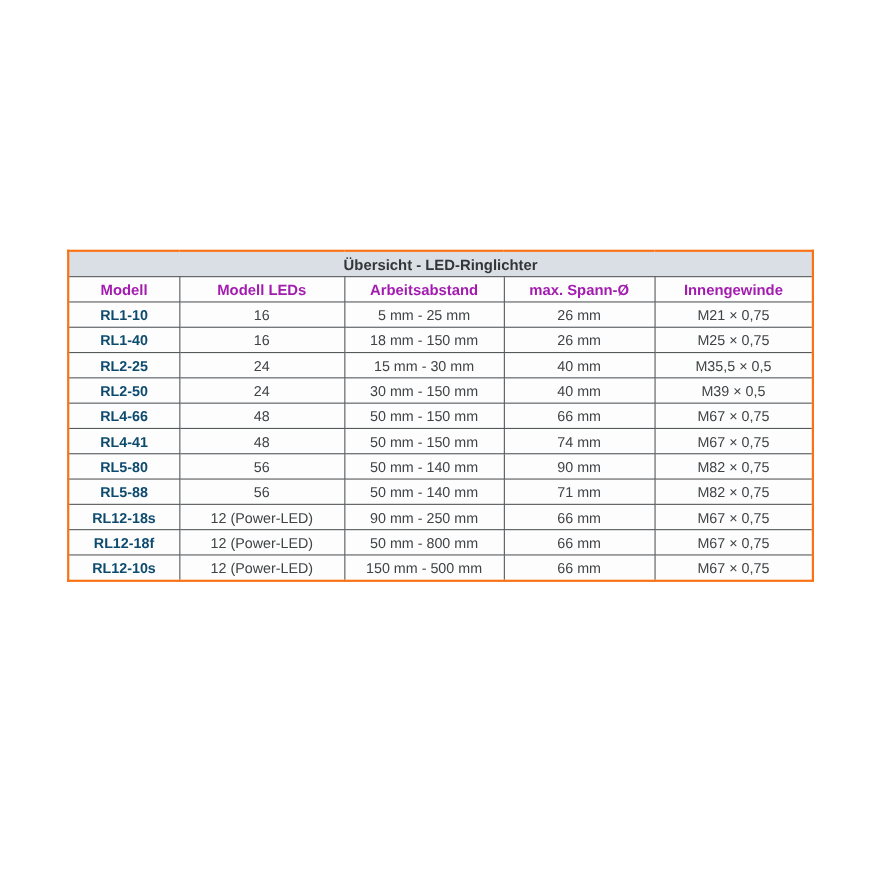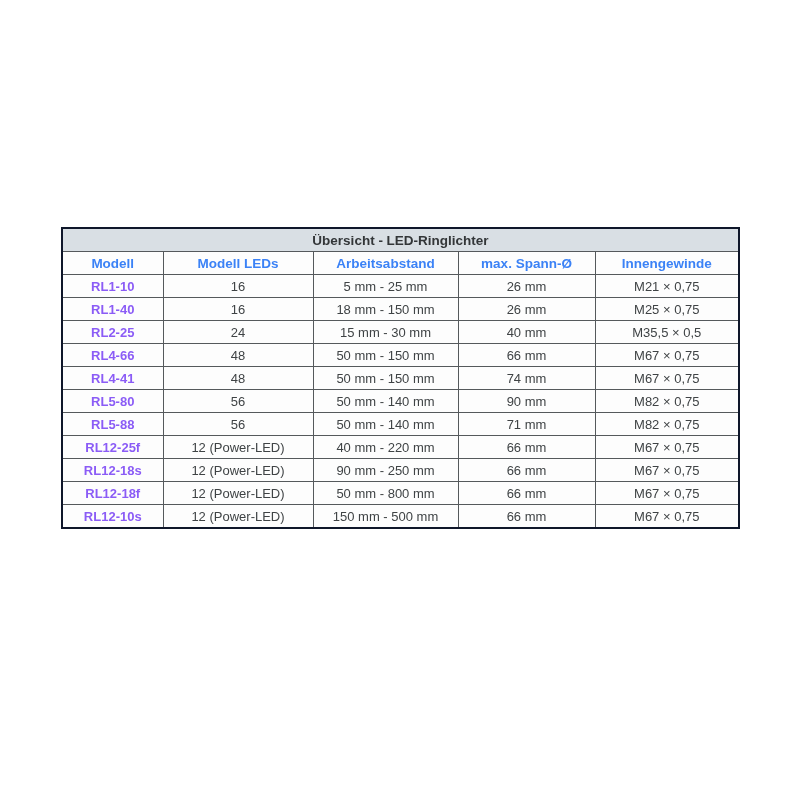--- a/index.html
+++ b/index.html
@@ -17,21 +17,21 @@
     background: #ffffff;
     overflow: hidden;
   }
   table.spec-table {
     position: absolute;
     left: 61px;
     top: 227px;
     width: 677px;
     border-collapse: collapse;
     table-layout: fixed;
-    border: 2px solid #0f172a;
+    border: 2px solid #f97316;
     font-size: 13px;
     color: #3f4345;
   }
   table.spec-table td, table.spec-table th {
     border: 1px solid #55595c;
     height: 22px;
     padding: 0 2px;
     text-align: center;
     vertical-align: middle;
     white-space: nowrap;
@@ -39,29 +39,29 @@
   }
   tr.title-row th {
     background: #d9dfe4;
     font-weight: bold;
     color: #333638;
     font-size: 13.5px;
   }
   tr.header-row th {
     background: #fdfdfd;
     font-weight: bold;
-    color: #3b82f6;
+    color: #a21caf;
     font-size: 13.5px;
   }
   tr.data-row td {
     background: #fdfdfd;
   }
   tr.data-row td.model-cell {
     font-weight: bold;
-    color: #8b5cf6;
+    color: #0c4a6e;
   }
   col.c-model  { width: 101px; }
   col.c-leds   { width: 150px; }
   col.c-dist   { width: 145px; }
   col.c-diam   { width: 137px; }
   col.c-thread { width: 144px; }
 </style>
 </head>
 <body>
 
@@ -104,20 +104,27 @@
   </tr>
 
   <tr class="data-row">
     <td class="model-cell">RL2-25</td>
     <td>24</td>
     <td>15 mm - 30 mm</td>
     <td>40 mm</td>
     <td>M35,5 × 0,5</td>
   </tr>
 
+  <tr class="data-row">
+    <td class="model-cell">RL2-50</td>
+    <td>24</td>
+    <td>30 mm - 150 mm</td>
+    <td>40 mm</td>
+    <td>M39 × 0,5</td>
+  </tr>
 
   <tr class="data-row">
     <td class="model-cell">RL4-66</td>
     <td>48</td>
     <td>50 mm - 150 mm</td>
     <td>66 mm</td>
     <td>M67 × 0,75</td>
   </tr>
 
   <tr class="data-row">
@@ -138,27 +145,20 @@
 
   <tr class="data-row">
     <td class="model-cell">RL5-88</td>
     <td>56</td>
     <td>50 mm - 140 mm</td>
     <td>71 mm</td>
     <td>M82 × 0,75</td>
   </tr>
 
 
-  <tr class="data-row">
-    <td class="model-cell">RL12-25f</td>
-    <td>12 (Power-LED)</td>
-    <td>40 mm - 220 mm</td>
-    <td>66 mm</td>
-    <td>M67 × 0,75</td>
-  </tr>
 
   <tr class="data-row">
     <td class="model-cell">RL12-18s</td>
     <td>12 (Power-LED)</td>
     <td>90 mm - 250 mm</td>
     <td>66 mm</td>
     <td>M67 × 0,75</td>
   </tr>
 
   <tr class="data-row">

